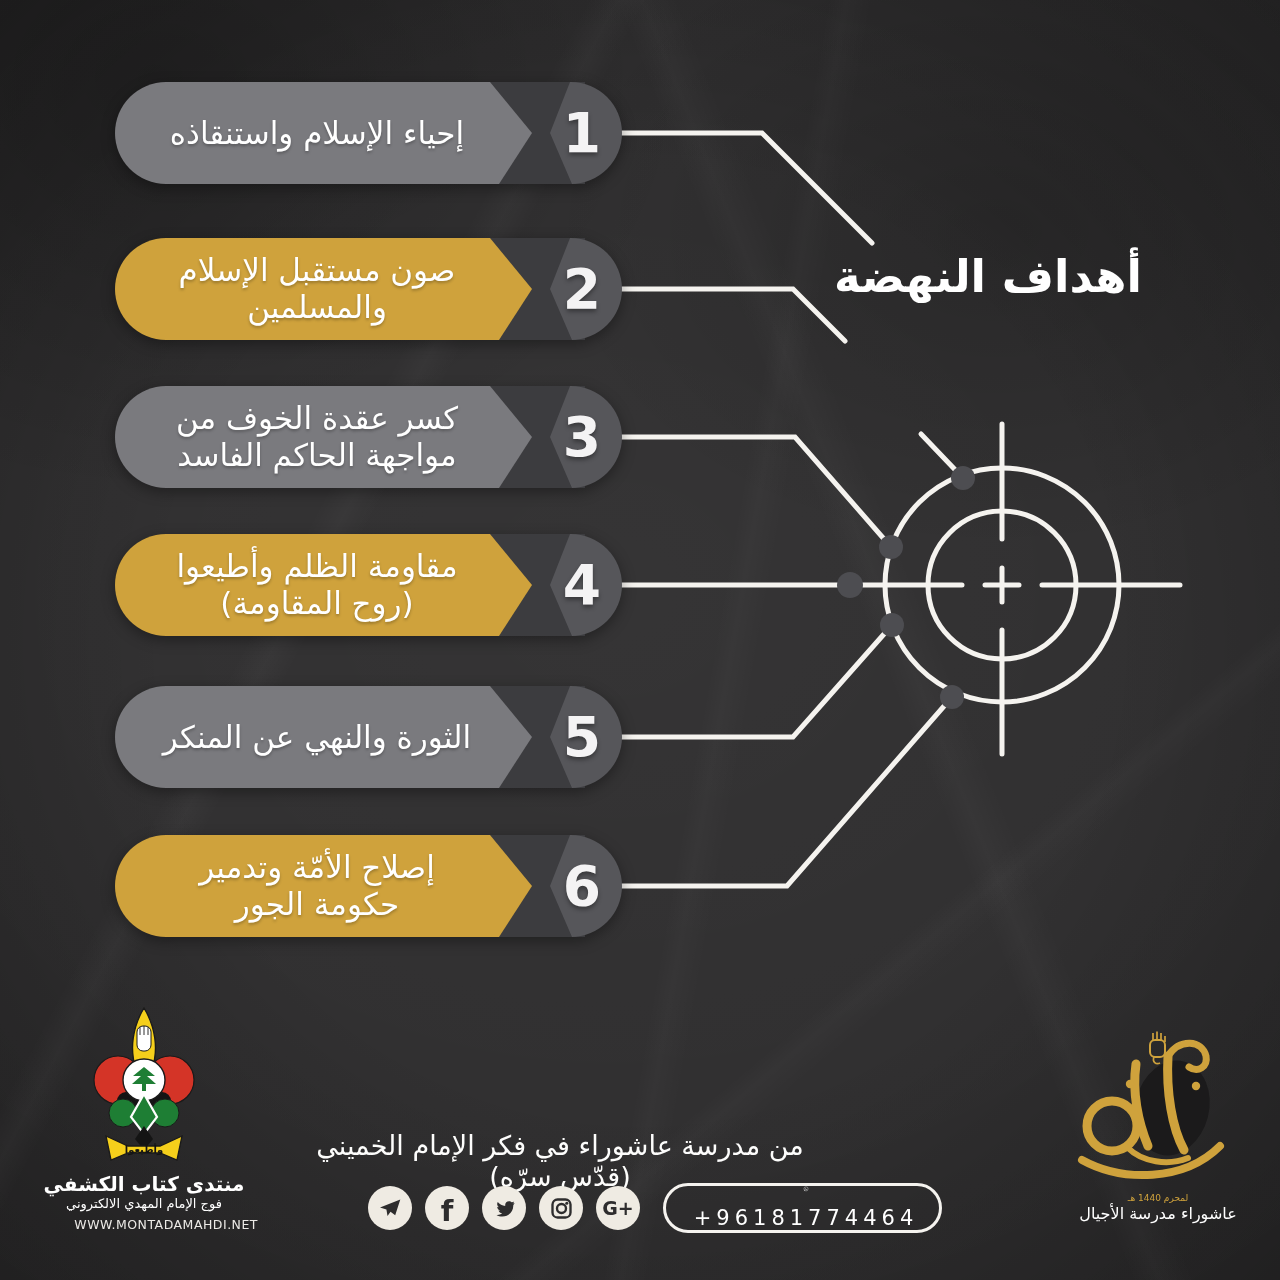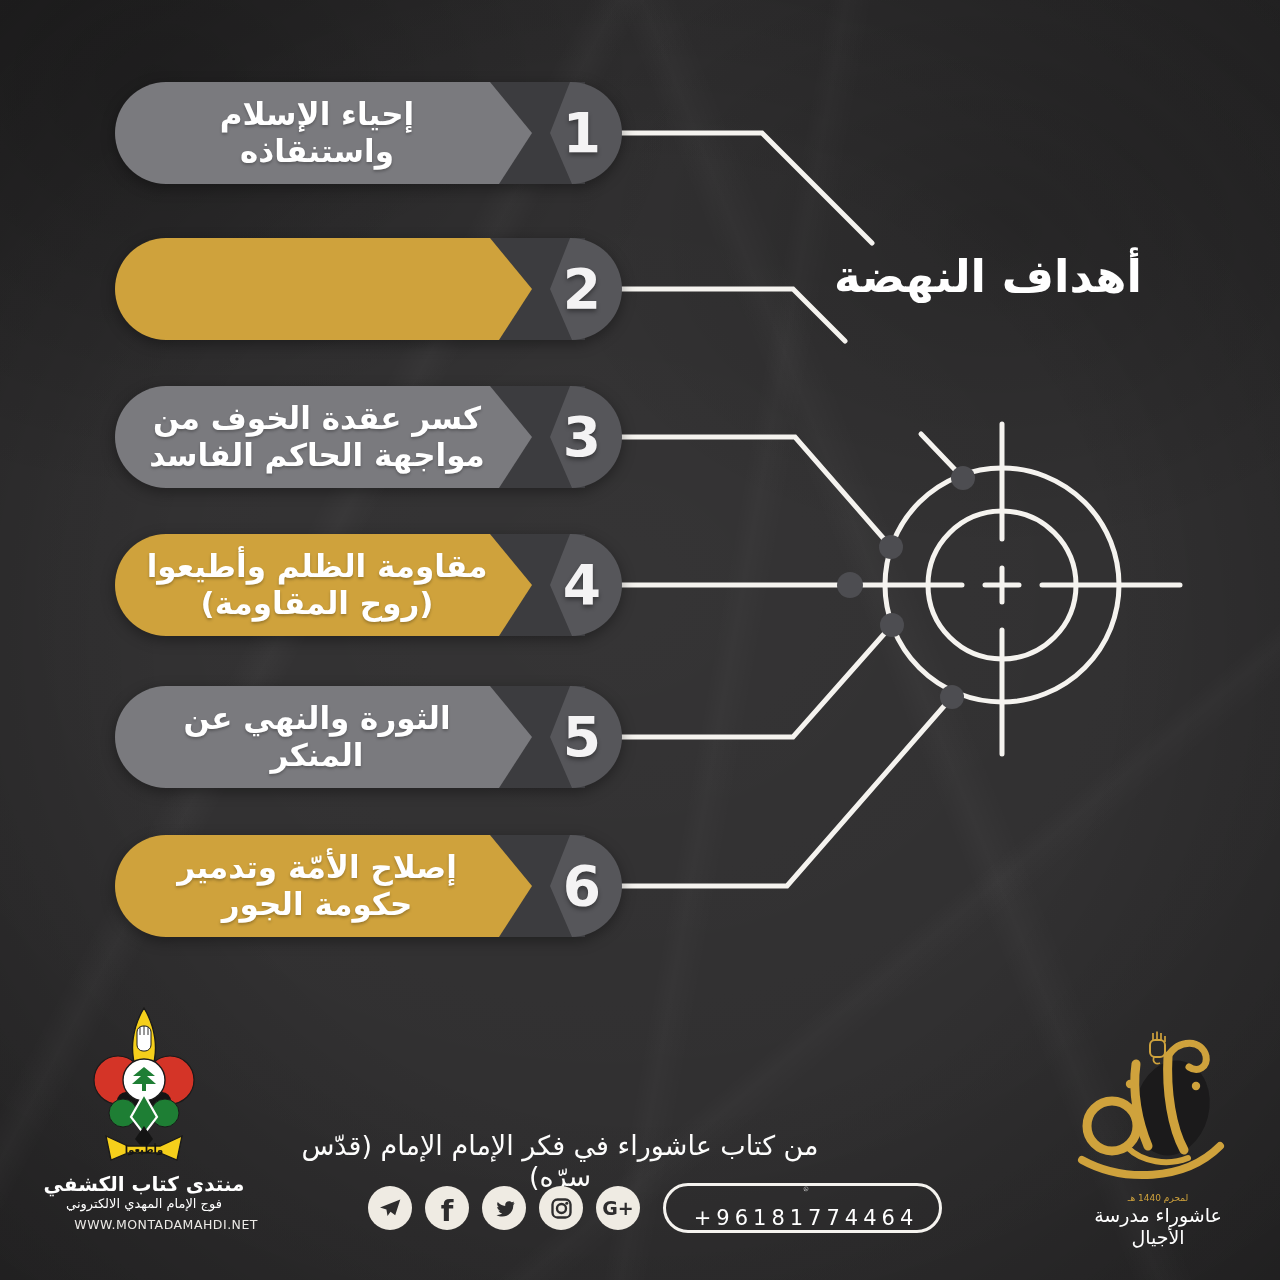--- a/index.html
+++ b/index.html
@@ -29,21 +29,21 @@
   
   .pill{position:absolute;left:115px;width:507px;height:102px;z-index:2;}
   .pill-bg{width:507px;height:102px;filter:drop-shadow(0 4px 7px rgba(0,0,0,.35));}
   .pill-bg .chevron{fill:var(--chevron-dark,#3c3c3f);}
   .pill-bg .numbox{fill:var(--number-gray,#56565a);}
   .pill-bg .body{fill:var(--pill-gray,#7a7a7e);}
   .pill.gold .pill-bg .body{fill:var(--gold,#cfa23c);}
   .pill-text{
     position:absolute;left:26px;top:0;width:352px;height:102px;
     display:flex;flex-direction:column;justify-content:center;
-    text-align:center;font-size:31px;font-weight:bold;color:#ffffff;
+    text-align:center;font-size:31px;font-weight:normal;color:#ffffff;
     line-height:1.18;text-shadow:0 2px 3px rgba(0,0,0,.25);
   }
   .pill-num{
     position:absolute;left:424px;top:0;width:86px;height:102px;line-height:102px;
     text-align:center;font-size:55px;font-weight:bold;color:#f4f3f4;
     text-shadow:0 3px 4px rgba(0,0,0,.35);
   }
   
   .title{position:absolute;left:812px;top:250px;width:352px;text-align:center;z-index:2;color:#fff;}
   .title .t1{font-size:45px;font-weight:bold;line-height:1.2;}
@@ -70,21 +70,21 @@
   }
   
   .left-logo{position:absolute;left:88px;top:1006px;z-index:2;}
   .left-logo-text{position:absolute;left:30px;top:1172px;width:228px;text-align:center;z-index:2;color:#fff;}
   .left-logo-text .l1{font-size:20px;font-weight:bold;}
   .left-logo-text .l2{font-size:13px;}
   .left-logo-text .l3{font-size:12.5px;font-weight:normal;letter-spacing:.5px;margin-top:6px;color:#eceae6;text-align:right;}
   .right-logo{position:absolute;left:1072px;top:1030px;z-index:2;}
   .right-logo-text{position:absolute;left:1068px;top:1193px;width:180px;text-align:center;z-index:2;}
   .right-logo-text .s{font-size:9px;color:var(--gold,#cfa23c);}
-  .right-logo-text .m{font-size:19px;color:#ffffff;margin-top:1px;}
+  .right-logo-text .m{font-size:16px;color:#ffffff;margin-top:1px;}
   .cal-stroke{fill:none;stroke:var(--gold,#cfa23c);stroke-linecap:round;}
 </style>
 </head>
 <body>
 
 <div class="poster">
 
   <svg id="overlay" width="1280" height="1280" viewBox="0 0 1280 1280">
     <path class="cline" d="M622,133 H762 L872,243"></path>
     <path class="cline" d="M622,289 H793 L845,341"></path>
@@ -121,20 +121,24 @@
     </div>
     <div class="pill-num">1</div>
   </div>
 
   <div class="pill gold" style="top:238px">
     <svg class="pill-bg" viewBox="0 0 507 102">
       <polygon class="chevron" points="366,0 470,0 470,102 366,102 410,51"></polygon>
       <path class="numbox" d="M455,0 L456,0 A51,51 0 0 1 456,102 L457,102 L435,51 Z"></path>
       <path class="body" d="M375,0 L417,51 L384,102 L51,102 A51,51 0 0 1 51,0 Z"></path>
     </svg>
+    <div class="pill-text" dir="rtl">
+      <div>صون مستقبل الإسلام</div>
+      <div>والمسلمين</div>
+    </div>
     <div class="pill-num">2</div>
   </div>
 
   <div class="pill gray" style="top:386px">
     <svg class="pill-bg" viewBox="0 0 507 102">
       <polygon class="chevron" points="366,0 470,0 470,102 366,102 410,51"></polygon>
       <path class="numbox" d="M455,0 L456,0 A51,51 0 0 1 456,102 L457,102 L435,51 Z"></path>
       <path class="body" d="M375,0 L417,51 L384,102 L51,102 A51,51 0 0 1 51,0 Z"></path>
     </svg>
     <div class="pill-text" dir="rtl">
@@ -176,21 +180,21 @@
       <path class="numbox" d="M455,0 L456,0 A51,51 0 0 1 456,102 L457,102 L435,51 Z"></path>
       <path class="body" d="M375,0 L417,51 L384,102 L51,102 A51,51 0 0 1 51,0 Z"></path>
     </svg>
     <div class="pill-text" dir="rtl">
       <div>إصلاح الأمّة وتدمير</div>
       <div>حكومة الجور</div>
     </div>
     <div class="pill-num">6</div>
   </div>
 
-  <div class="source-text" dir="rtl">من كتاب عاشوراء في فكر الإمام الإمام (قدّس سرّه)</div>
+  <div class="source-text" dir="rtl">من مدرسة عاشوراء في فكر الإمام الخميني (قدّس سرّه)</div>
 
   <div class="icon-circle" style="left:368px">
     <svg width="26" height="26" viewBox="0 0 24 24">
       <path d="M21.5,4.2 L2.8,11.5 L8.7,13.4 L9.7,19.3 L12.5,15.4 L16.8,18.7 Z" fill="var(--icon-ink,#2e2d2e)"></path>
     </svg>
   </div>
   <div class="icon-circle" style="left:425px">
     <span class="txtglyph" style="font-size:29px;margin-top:6px">f</span>
   </div>
   <div class="icon-circle" style="left:482px">

